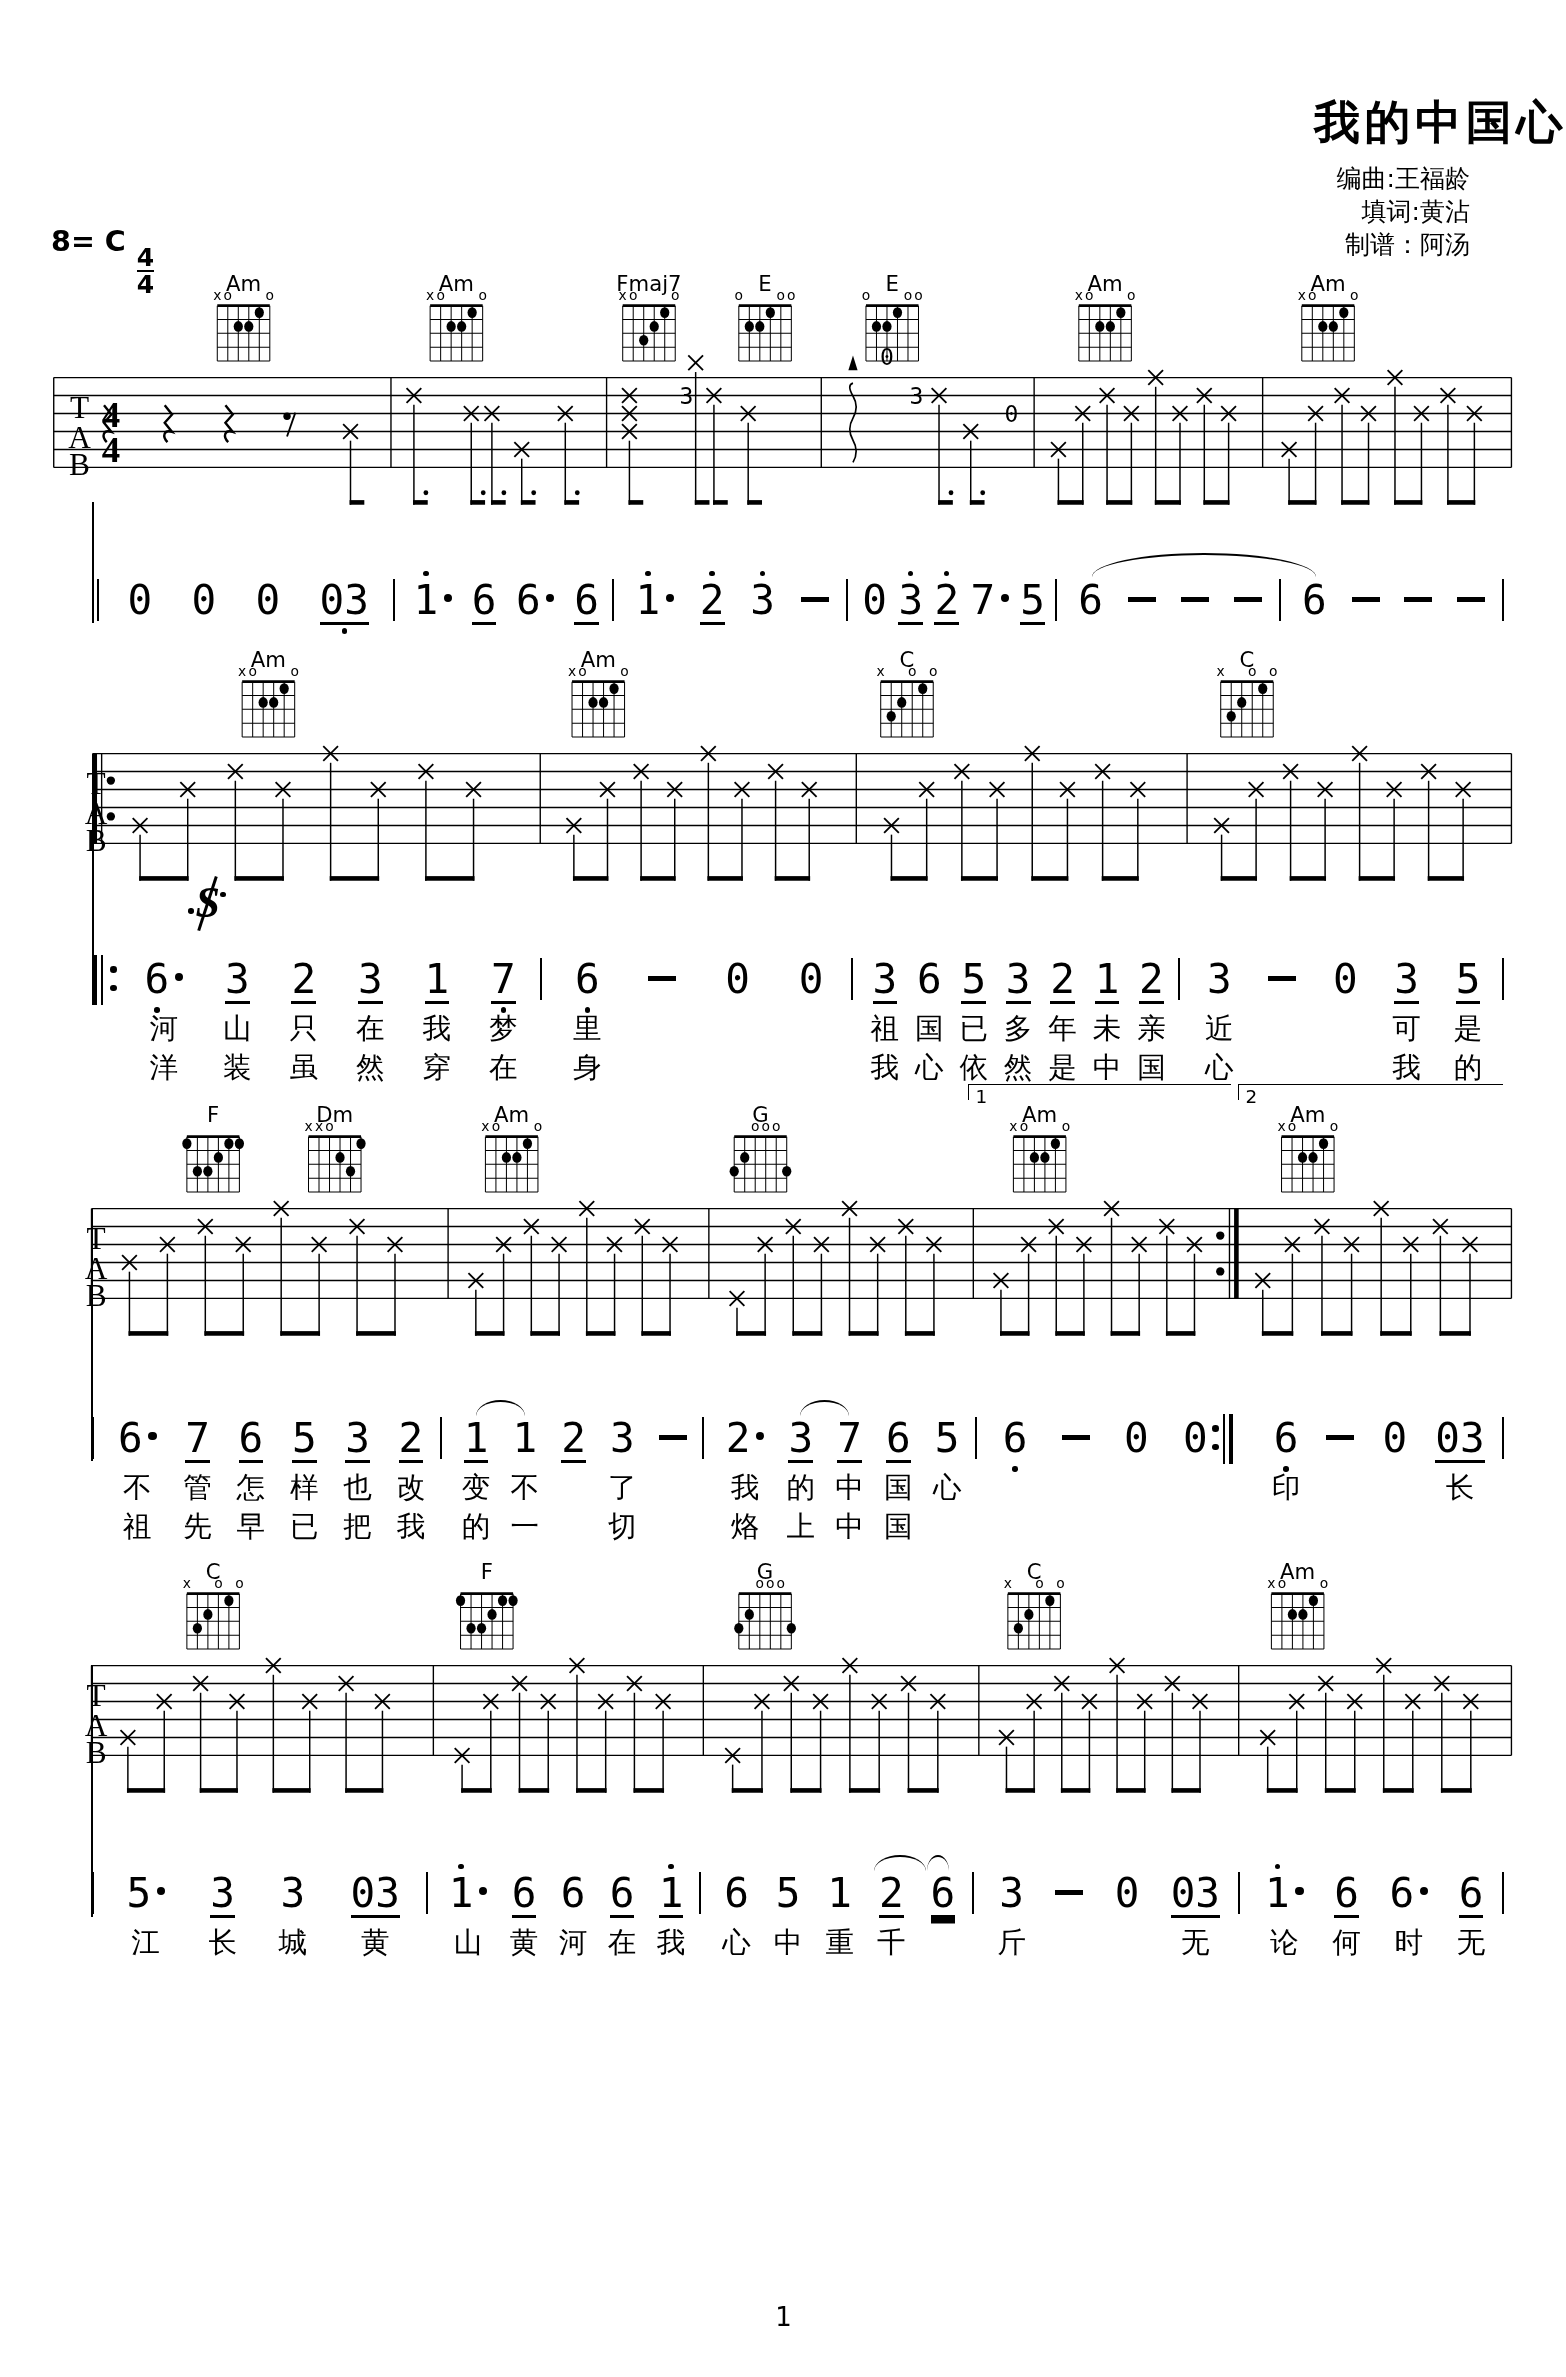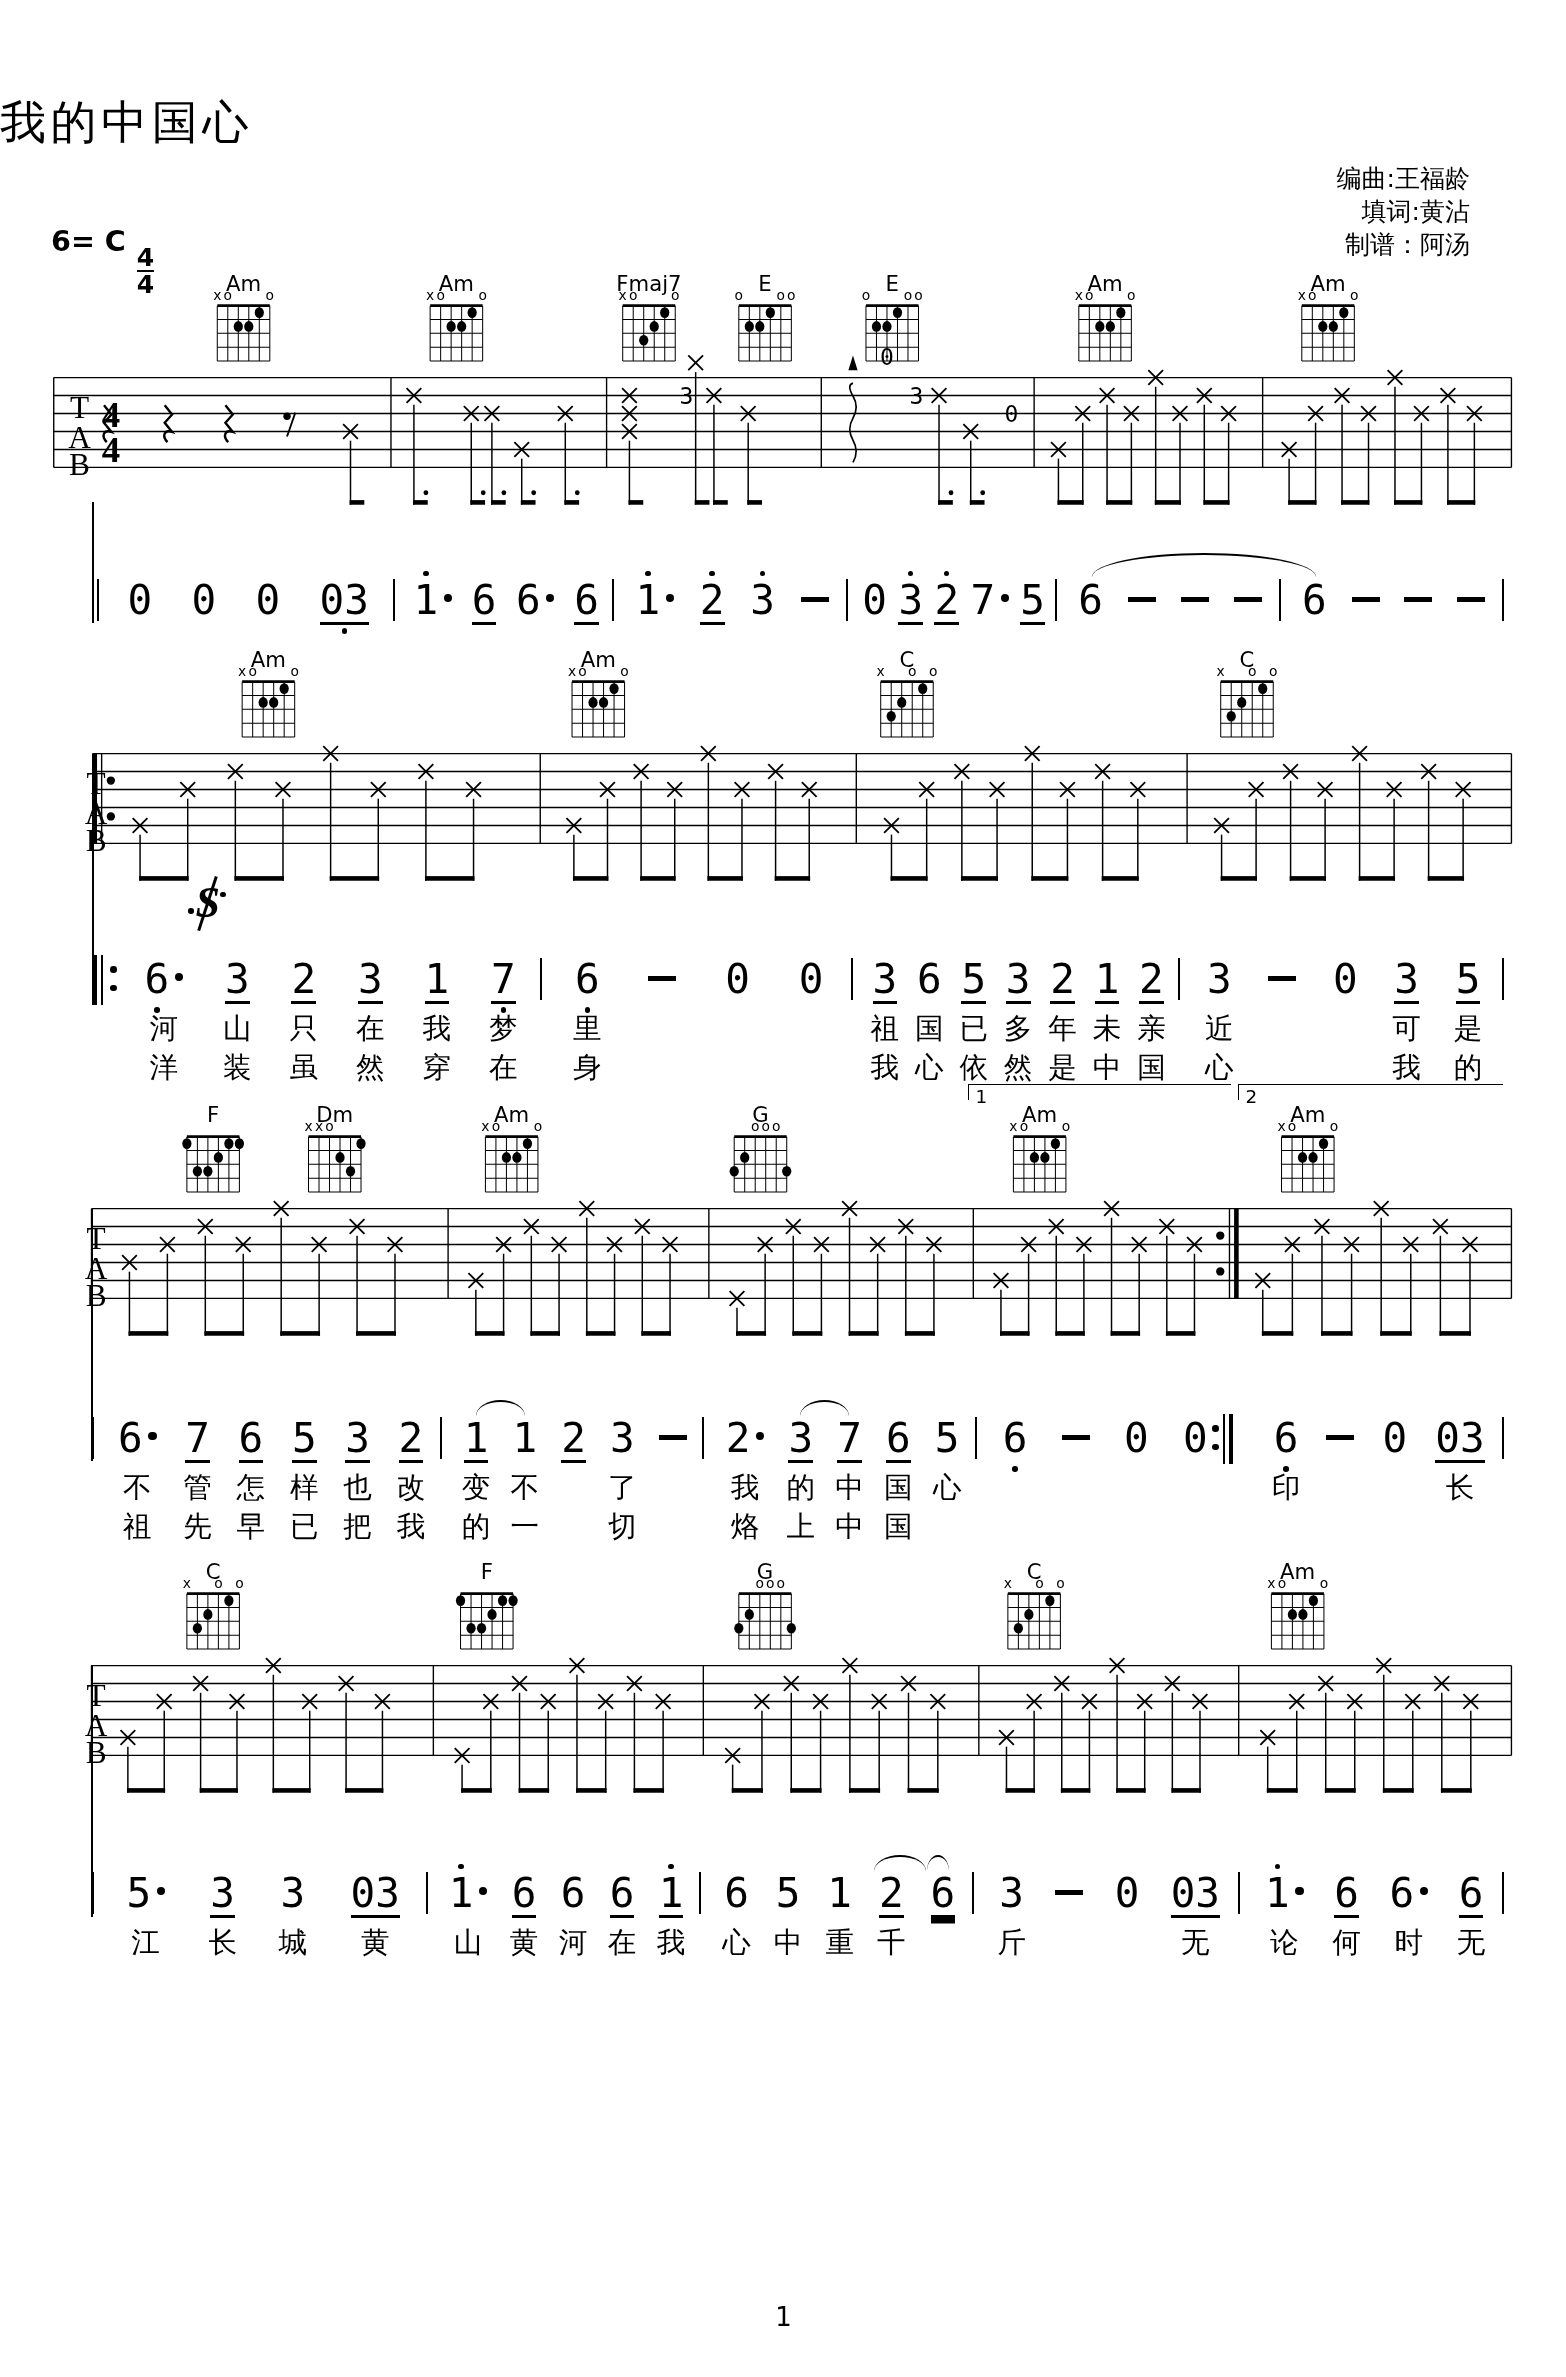--- a/index.html
+++ b/index.html
@@ -1,19 +1,19 @@
 <!DOCTYPE html>
 <html style="font-size:14.7px"><head>
 <meta charset="utf-8">
 <style>
   html,body{margin:0;padding:0;background:#e8e8e8;}
   #page{position:relative;width:1567px;height:2377px;background:#ffffff;color:#000;
         font-family:"DejaVu Sans",sans-serif;overflow:hidden;margin:0 auto;}
-  #title{position:absolute;top:92px;left:0;width:100%;text-align:left;
-         font-size:46px;font-weight:normal;letter-spacing:4.6px;}
+  #title{position:absolute;top:92px;left:0;width:100%;text-align:right;
+         font-size:46px;font-weight:bold;letter-spacing:4.6px;}
   .credits{position:absolute;top:162px;right:97px;text-align:right;
            font-size:25px;line-height:33px;}
   .keysig{position:absolute;left:51px;top:224px;font-size:28.6px;font-weight:bold;}
   .frac{display:inline-flex;flex-direction:column;align-items:center;margin-left:11px;
         font-size:25px;line-height:25px;vertical-align:-14.7px;font-weight:bold;}
   .frac .fb{border-top:2.3px solid #000;}
   .pageno{position:absolute;top:2302px;left:0;width:100%;text-align:center;font-size:26px;}
   svg{position:absolute;left:0;}
   .jline{position:absolute;left:0;width:1567px;height:129px;}
   .jbar{position:absolute;top:0;width:1.8px;height:42px;background:#000;}
@@ -44,21 +44,21 @@
 <body>
 
 <div id="page">
   <div id="title">我的中国心</div>
   <div class="credits">
     <div>编曲:王福龄</div>
     <div>填词:黄沾</div>
     <div>制谱：阿汤</div>
   </div>
   <div class="keysig">
-    <span>6= C</span><span class="frac">
+    <span>8= C</span><span class="frac">
         <b>4</b>
         <b class="fb">4</b>
       </span>
   </div>
   <div id="score">
       <svg width="1567" height="258" viewBox="0 290 1700 280" style="top:267px">
         <line x1="58" y1="410" x2="1640" y2="410" stroke="#000" stroke-width="1.5"></line>
         <line x1="58" y1="429.5" x2="1640" y2="429.5" stroke="#000" stroke-width="1.5"></line>
         <line x1="58" y1="449" x2="1640" y2="449" stroke="#000" stroke-width="1.5"></line>
         <line x1="58" y1="468.5" x2="1640" y2="468.5" stroke="#000" stroke-width="1.5"></line>

